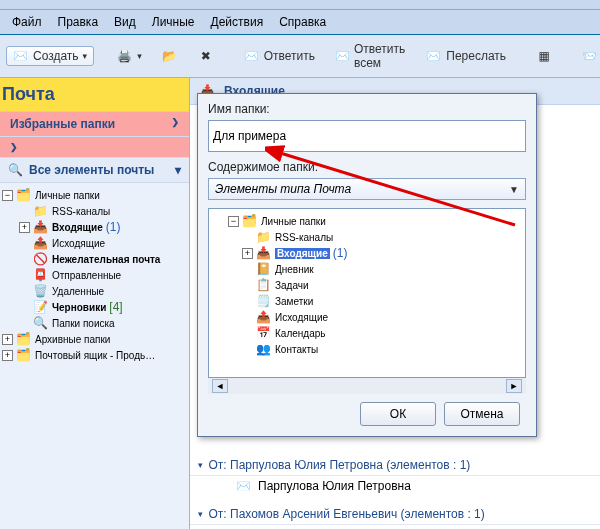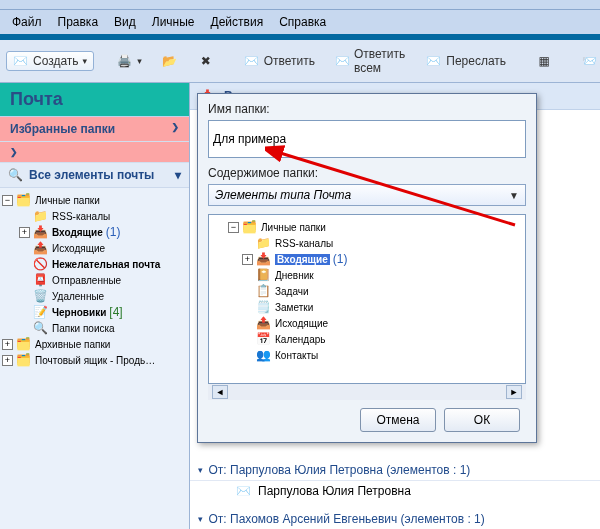--- a/index.html
+++ b/index.html
@@ -1,26 +1,26 @@
 <!DOCTYPE html>
 <html><head>
 <meta charset="utf-8">
 <style>
   * { box-sizing: border-box; font-family: "Segoe UI", Tahoma, sans-serif; font-size: 12px; }
   body { margin:0; padding:0; width:600px; height:529px; overflow:hidden; background:#fff; }
   .titlebar { height:10px; background:#c7d8ef; border-bottom:1px solid #8aa7cd; }
-  .menubar { display:flex; gap:4px; padding:3px 6px; background:#c7d8ef; border-bottom:6px solid #0369a1; }
+  .menubar { display:flex; gap:4px; padding:3px 6px; background:#c7d8ef; border-bottom:1px solid #0369a1; }
   .menubar span { padding:2px 6px; cursor:default; }
   .toolbar { display:flex; align-items:center; gap:6px; padding:4px 6px; background:#dde7f5; border-bottom:1px solid #9cb4d5; }
   .tb-btn { display:flex; align-items:center; gap:4px; padding:2px 6px; border:1px solid transparent; border-radius:3px; cursor:default; color:#333; }
   .tb-btn.primary { border:1px solid #93b1d6; background:linear-gradient(#fdfefe,#eaf1fa); }
   .tb-sep { width:1px; height:20px; background:#a9bcd7; margin:0 2px; }
   .body { display:flex; height:480px; position:relative; }
   .navpane { width:190px; background:#eaf1fa; border-right:1px solid #9cb4d5; display:flex; flex-direction:column; }
-  .nav-h { padding:6px 10px; font-size:18px; font-weight:600; color:#2a4d86; background:#14b8a6; border-bottom:1px solid #c0d2ea; }
+  .nav-h { padding:6px 2px; font-size:18px; font-weight:600; color:#2a4d86; background:#fde047; border-bottom:1px solid #c0d2ea; }
   .nav-sec { padding:5px 10px; color:#2a4d86; font-weight:600; font-size:12px; background:#fca5a5; border-bottom:1px solid #d2deee; }
   .nav-all { display:flex; align-items:center; justify-content:space-between; padding:5px 8px; font-weight:bold; color:#214a88; background:#e2ebf7; border-bottom:1px solid #ccd9ec; }
   .tree { padding:4px 2px; overflow:hidden; }
   .node { display:flex; align-items:center; gap:3px; padding:1px 0; white-space:nowrap; }
   .sp1 { width:14px; } .sp2 { width:28px; }
   .exp { width:11px; height:11px; border:1px solid #7a7a7a; font-size:9px; line-height:9px; text-align:center; color:#000; background:#fff; }
   .ico { width:16px; text-align:center; }
   .lbl { color:#000; font-size:10px; }
   .lbl.bold { font-weight:bold; }
   .cnt { color:#2a5fb8; }
@@ -29,21 +29,21 @@
   .group-row { display:flex; align-items:center; gap:6px; padding:3px 8px; color:#214b8c; border-bottom:1px solid #e1e8f4; }
   .from-row { padding:3px 8px 3px 46px; display:flex; align-items:center; gap:6px; }
   .dialog { position:absolute; left:197px; top:93px; width:340px; background:#eef3f9; border:1px solid #5d7599; box-shadow:2px 2px 6px rgba(0,0,0,0.35); }
   .dlg-top { height:26px; background:linear-gradient(#d5e4f8,#b7cfec); display:flex; align-items:center; justify-content:space-between; padding:0 4px 0 8px; border-bottom:1px solid #8ba7cc; }
   .dlg-title { color:#234; font-size:12px; }
   .dlg-wbtn { display:flex; gap:2px; }
   .wbtn { width:26px; height:18px; border:1px solid #4a6a93; border-radius:2px; display:flex; align-items:center; justify-content:center; font-size:11px; cursor:default; background:linear-gradient(#eaf1fc,#cddcf0); }
   .wbtn.close { background:linear-gradient(#f08a89,#c73a35); color:#fff; border-color:#8b2c28; }
   .dlg-body { padding:8px 10px 10px; }
   .dlg-body label { display:block; margin-bottom:4px; color:#222; }
-  .txt { width:100%; height:38px; border:1px solid #7f9cbf; padding:2px 4px; font-size:12px; background:#fff; }
+  .txt { width:100%; height:32px; border:1px solid #7f9cbf; padding:2px 4px; font-size:12px; background:#fff; }
   .combo { width:100%; height:22px; border:1px solid #8aa4c6; background:linear-gradient(#fcfdff,#e6eefb); display:flex; align-items:center; justify-content:space-between; padding:0 6px 0 6px; margin-bottom:8px;font-style:italic; }
   .combo .arr { font-size:10px; color:#333; }
   .dlg-tree { width:100%; height:170px; border:1px solid #7f9cbf; background:#fff; overflow:hidden; padding:4px 2px; }
   .dlg-sb { height:16px; background:#e8edf5; border-top:none; display:flex; align-items:center; justify-content:space-between; padding:0 4px; }
   .sb-arr { width:16px; height:14px; border:1px solid #9fb4cf; background:#dfe8f4; text-align:center; font-size:9px; line-height:12px; }
   .dlg-btns { display:flex; justify-content:flex-end; gap:8px; padding:8px 6px 0; }
   .dlg-btn { min-width:76px; height:24px; border:1px solid #7f93ad; border-radius:3px; background:linear-gradient(#fefefe,#e4ebf5); text-align:center; line-height:22px; cursor:default; }
   .arrow { position:absolute; pointer-events:none; }
   .sel { background:#3a6fd8; color:#fff; padding:0 2px; }
 </style>
@@ -278,22 +278,22 @@
           <span style="width:11px"></span>
           <span class="ico">👥</span>
           <span class="lbl">Контакты</span>
         </div>
     </div>
     <div class="dlg-sb">
       <span class="sb-arr">◄</span>
       <span class="sb-arr">►</span>
     </div>
     <div class="dlg-btns">
+      <div class="dlg-btn">ОК</div>
       <div class="dlg-btn">Отмена</div>
-      <div class="dlg-btn">ОК</div>
     </div>
   </div>
 </div>
 
 <svg class="arrow" style="left:265px; top:140px;" width="270" height="100">
   <defs>
       <marker id="ah" markerWidth="10" markerHeight="10" refX="2" refY="3" orient="auto">
     <path d="M0,0 L0,6 L8,3 z" fill="#e00000"></path>
   </marker>
     </defs>

